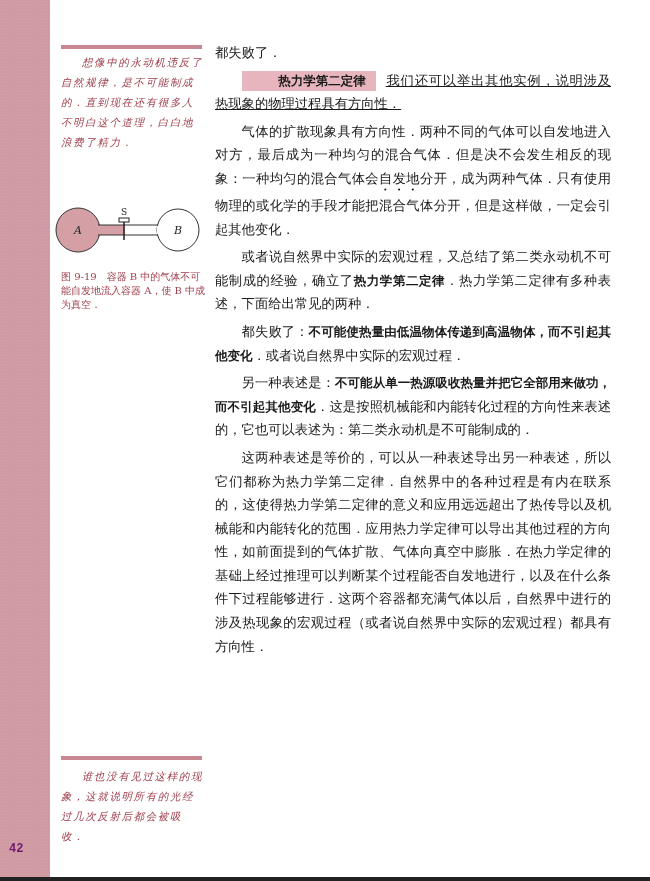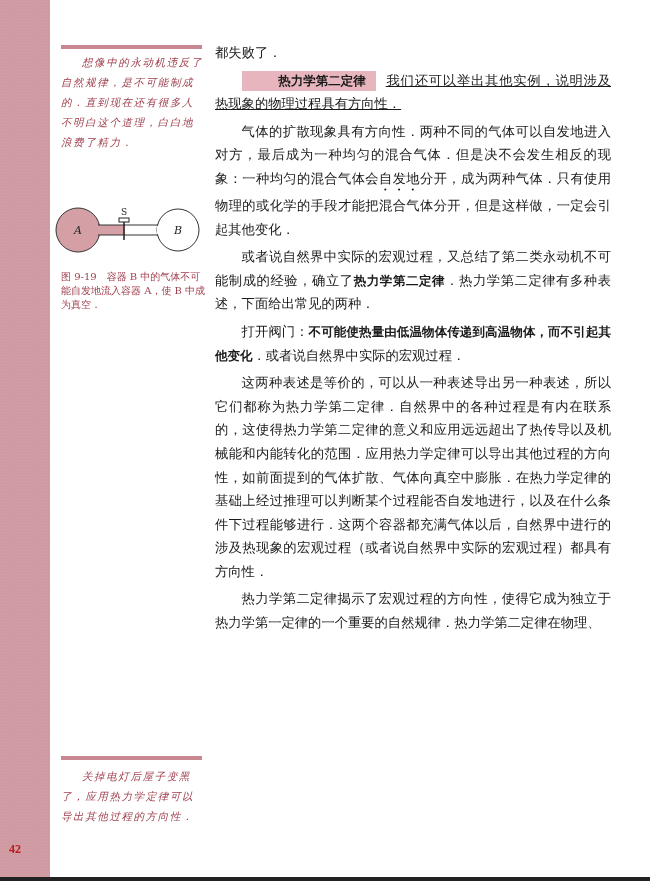--- a/index.html
+++ b/index.html
@@ -12,22 +12,22 @@
     .left-strip {
       position: absolute; left: 0; top: 0; width: 50px; height: 877px;
       background: #cf9aa1;
       background-image: radial-gradient(rgba(255,255,255,0.08) 1px, transparent 1px);
       background-size: 3px 3px;
     }
     .bottom-line {
       position: absolute; left: 0; top: 877px; width: 650px; height: 4px; background: #222;
     }
     .page-number {
-      position: absolute; left: 9px; top: 842px; font-family: Liberation Serif, serif;
-      font-weight: bold; font-size: 12px; color: #b91c1c;
+      position: absolute; left: 9px; top: 842px; font-family: Liberation Mono, monospace;
+      font-weight: bold; font-size: 12px; color: #701a75;
     }
     .margin-rule {
       position: absolute; left: 61px; width: 141px; height: 4px; background: #c98891;
     }
     .margin-note {
       position: absolute; left: 61px; width: 142px;
       font-size: 10.5px; line-height: 20px; color: #a0404f;
       letter-spacing: 1.6px; font-style: italic;
     }
     .margin-note p { margin: 0; text-indent: 2em; }
@@ -77,32 +77,34 @@
     <rect x="64" y="18" width="10" height="4" fill="#fff" stroke="#222" stroke-width="1"></rect>
     <text x="23" y="34" font-size="11" font-style="italic" text-anchor="middle" font-family="DejaVu Serif, serif" fill="#222">A</text>
     <text x="123" y="34" font-size="11" font-style="italic" text-anchor="middle" font-family="DejaVu Serif, serif" fill="#222">B</text>
     <text x="69" y="15" font-size="9" text-anchor="middle" font-family="DejaVu Serif, serif" fill="#222">S</text>
   </svg>
 </div>
 <div class="fig-caption">图 9-19　容器 B 中的气体不可能自发地流入容器 A，使 B 中成为真空．</div>
 
 <div class="margin-rule" style="top:756px;"></div>
 <div class="margin-note" style="top:766px;">
-  <p>关掉电灯后屋子变黑了，应用热力学定律可以导出其他过程的方向性．</p>
+  <p>谁也没有见过这样的现象，这就说明所有的光经过几次反射后都会被吸收．</p>
 </div>
 
 <div class="main">
   <p>都失败了．</p>
   <p class="indent" style="margin-top:2px;text-decoration:underline;">
     <span class="section-heading">热力学第二定律</span><span>我们还可以举出其他实例，说明涉及热现象的物理过程具有方向性．</span>
   </p>
   <p class="indent">
     <span>气体的扩散现象具有方向性．两种不同的气体可以自发地进入对方，最后成为一种均匀的混合气体．但是决不会发生相反的现象：一种均匀的混合气体会</span><span class="dot">自发地</span><span>分开，成为两种气体．只有使用物理的或化学的手段才能把混合气体分开，但是这样做，一定会引起其他变化．</span>
   </p>
   <p class="indent">
     <span>或者说自然界中实际的宏观过程，又总结了第二类永动机不可能制成的经验，确立了</span><b class="em">热力学第二定律</b><span>．热力学第二定律有多种表述，下面给出常见的两种．</span>
   </p>
   <p class="indent">
-    <span>打开阀门：</span><b class="em">不可能使热量由低温物体传递到高温物体，而不引起其他变化</b><span>．或者说自然界中实际的宏观过程．</span>
+    <span>都失败了：</span><b class="em">不可能使热量由低温物体传递到高温物体，而不引起其他变化</b><span>．或者说自然界中实际的宏观过程．</span>
+  </p>
+  <p class="indent">
+    <span>另一种表述是：</span><b class="em">不可能从单一热源吸收热量并把它全部用来做功，而不引起其他变化</b><span>．这是按照机械能和内能转化过程的方向性来表述的，它也可以表述为：第二类永动机是不可能制成的．</span>
   </p>
   <p class="indent">这两种表述是等价的，可以从一种表述导出另一种表述，所以它们都称为热力学第二定律．自然界中的各种过程是有内在联系的，这使得热力学第二定律的意义和应用远远超出了热传导以及机械能和内能转化的范围．应用热力学定律可以导出其他过程的方向性，如前面提到的气体扩散、气体向真空中膨胀．在热力学定律的基础上经过推理可以判断某个过程能否自发地进行，以及在什么条件下过程能够进行．这两个容器都充满气体以后，自然界中进行的涉及热现象的宏观过程（或者说自然界中实际的宏观过程）都具有方向性．</p>
-  <p class="indent">热力学第二定律揭示了宏观过程的方向性，使得它成为独立于热力学第一定律的一个重要的自然规律．热力学第二定律在物理、</p>
 </div>
 
 </body></html>

